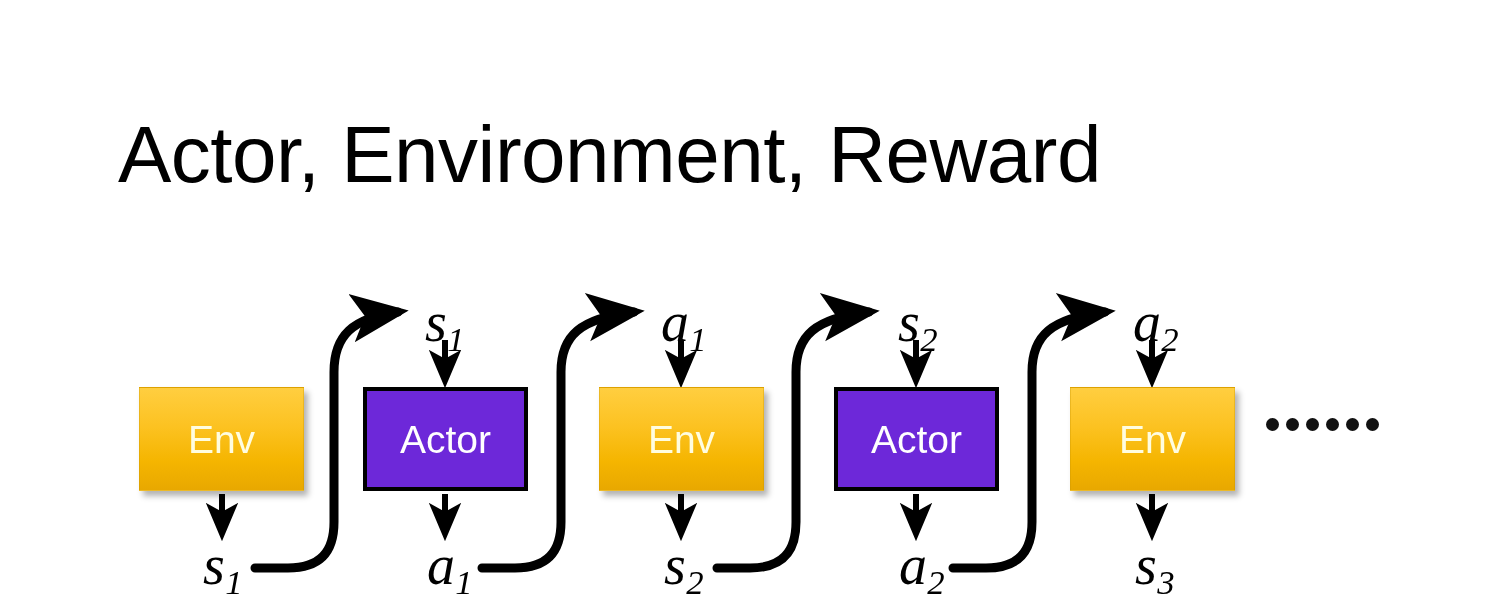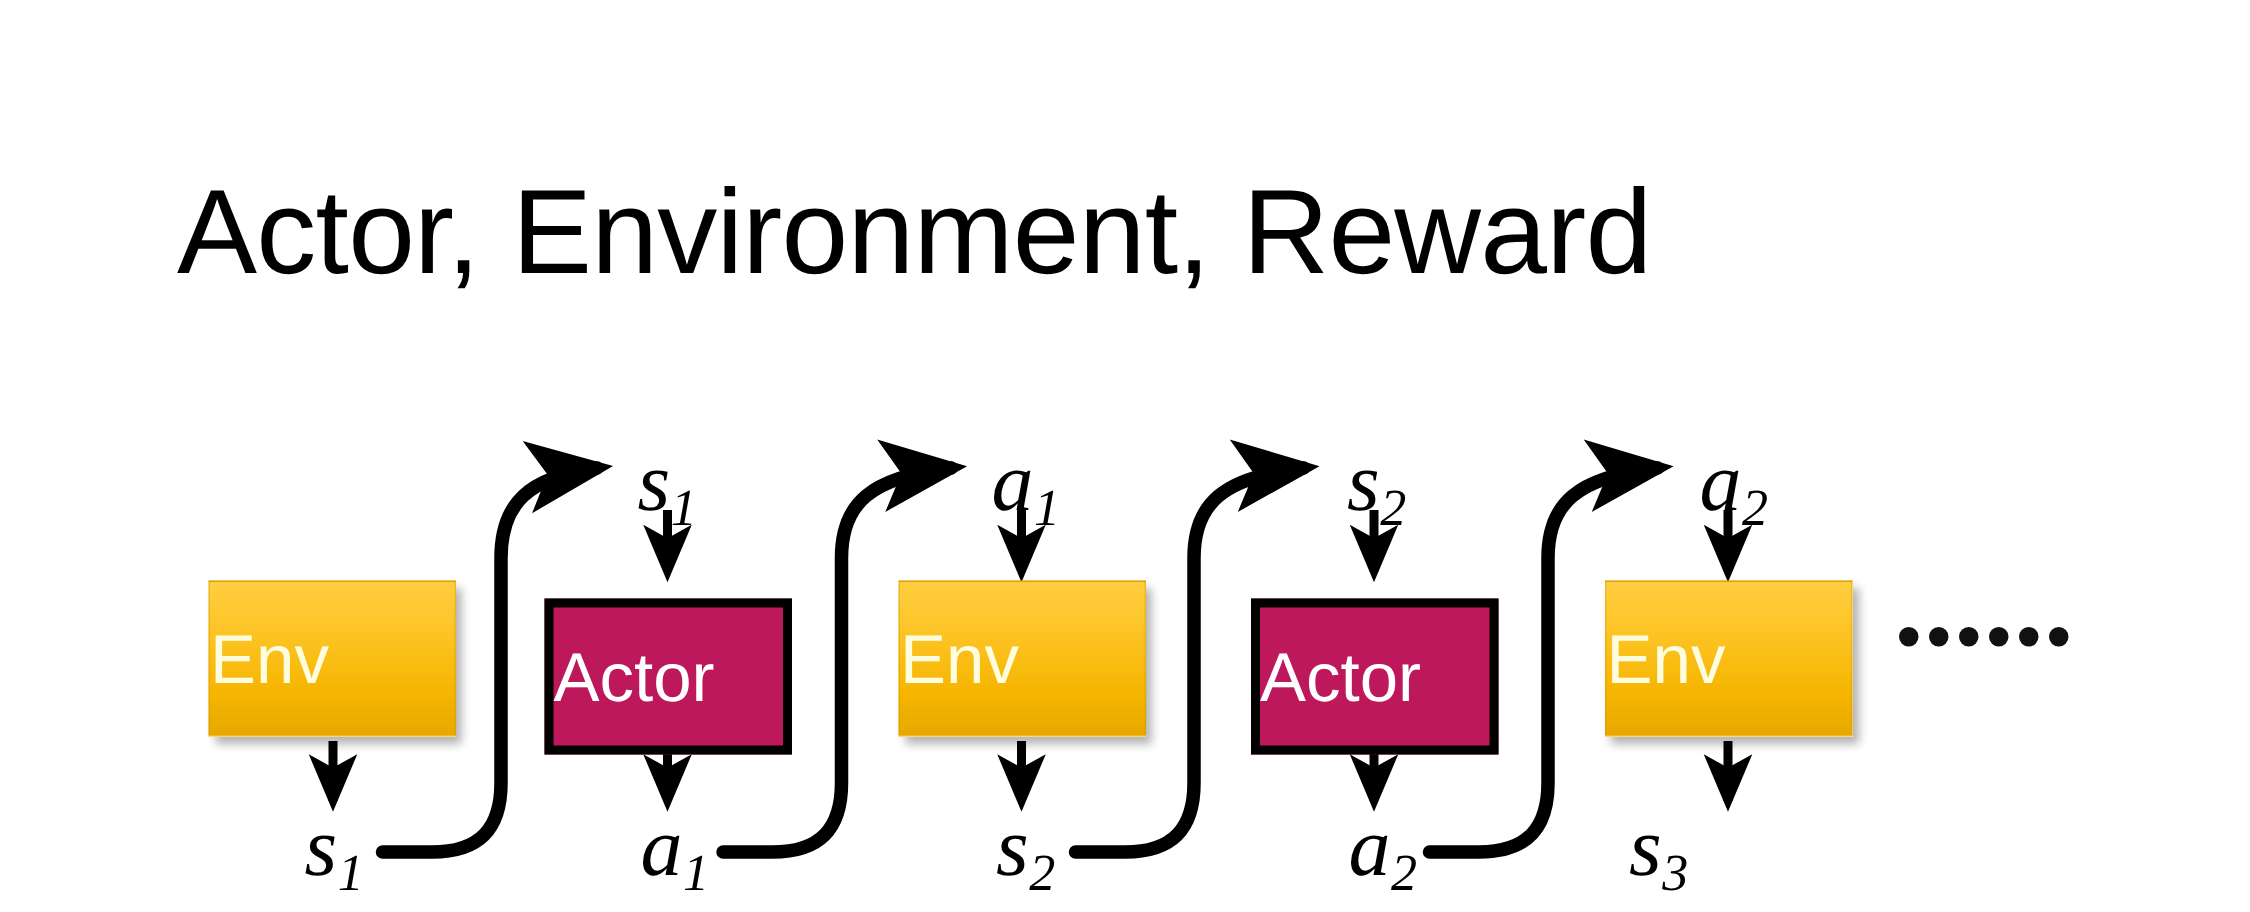--- a/index.html
+++ b/index.html
@@ -32,38 +32,37 @@
     left: 0;
     top: 0;
     width: 1500px;
     height: 608px;
   }
   .node-box {
     position: absolute;
     box-sizing: border-box;
     display: flex;
     align-items: center;
-    justify-content: flex-start;
+    justify-content: center;
     font-family: "Liberation Sans", sans-serif;
-    font-size: 46px;
+    font-size: 39px;
     font-weight: 400;
     line-height: 1;
   }
   .node-env {
     background: linear-gradient(180deg, #FFCE40 0%, #FCC221 38%, #F5B500 72%, #E8A800 100%);
     color: #FFFDE0;
     border: 1px solid rgba(200,150,0,0.35);
     box-shadow: 4px 5px 6px rgba(0,0,0,0.30);
   }
   .node-actor {
-    background: #be185d;
+    background: #6d28d9;
     color: #FFFFFF;
-    border: 6px solid #000000;
+    border: 4px solid #000000;
     box-shadow: none;
-    margin-top: 12px;
   }
   .math-label {
     position: absolute;
     font-family: "Liberation Serif", "DejaVu Serif", serif;
     font-style: italic;
     font-size: 56px;
     color: #000000;
     white-space: nowrap;
     line-height: 1;
   }
@@ -146,21 +145,21 @@
 
   <div class="math-label" style="left:425px;  top:294px;"><span>s</span><sub>1</sub></div>
   <div class="math-label" style="left:661px;  top:294px;"><span>a</span><sub>1</sub></div>
   <div class="math-label" style="left:898px;  top:294px;"><span>s</span><sub>2</sub></div>
   <div class="math-label" style="left:1133px; top:294px;"><span>a</span><sub>2</sub></div>
 
   <div class="math-label" style="left:203px;  top:537px;"><span>s</span><sub>1</sub></div>
   <div class="math-label" style="left:427px;  top:537px;"><span>a</span><sub>1</sub></div>
   <div class="math-label" style="left:664px;  top:537px;"><span>s</span><sub>2</sub></div>
   <div class="math-label" style="left:899px;  top:537px;"><span>a</span><sub>2</sub></div>
-  <div class="math-label" style="left:1086px; top:537px;"><span>s</span><sub>3</sub></div>
+  <div class="math-label" style="left:1135px; top:537px;"><span>s</span><sub>3</sub></div>
 
   <div id="ellipsis">
       <span></span>
       <span></span>
       <span></span>
       <span></span>
       <span></span>
       <span></span>
     </div>
 

